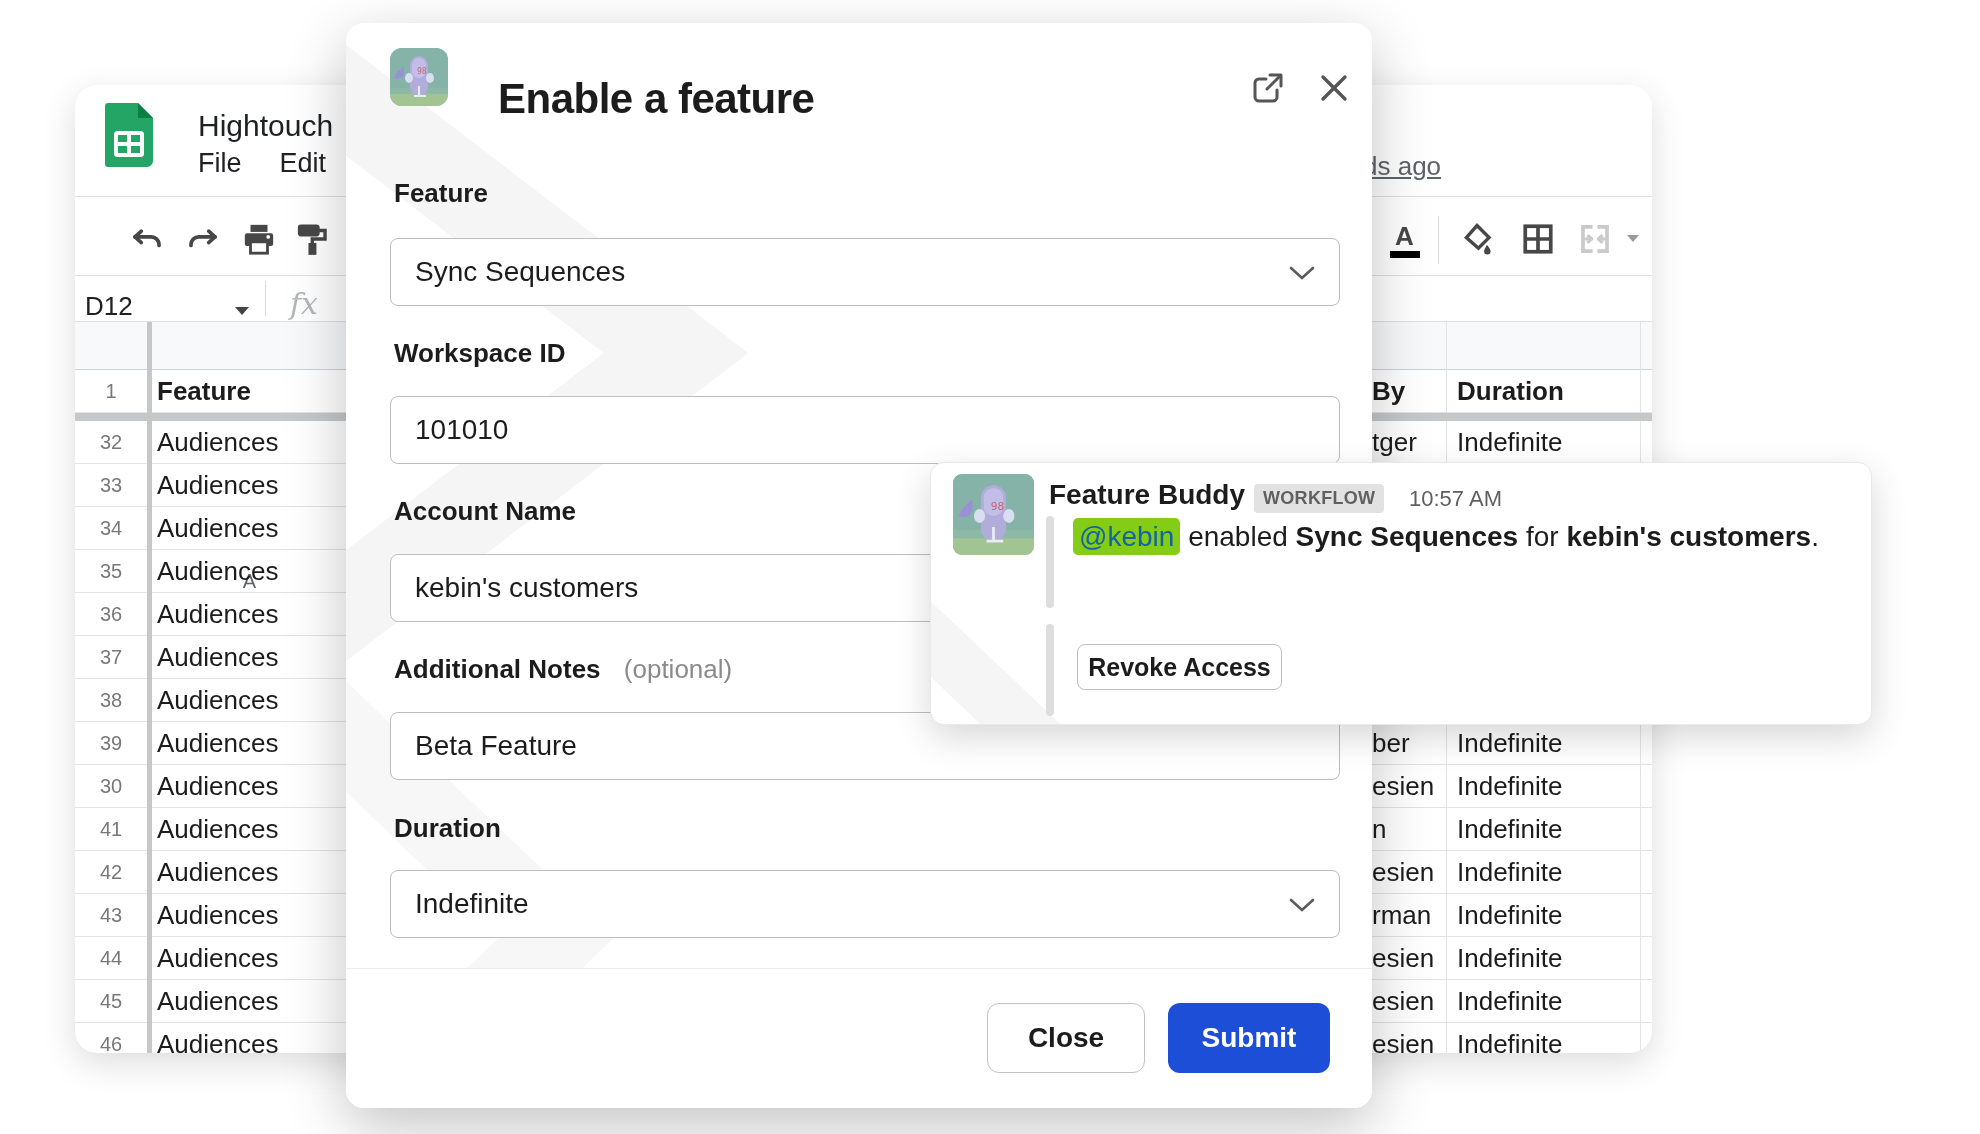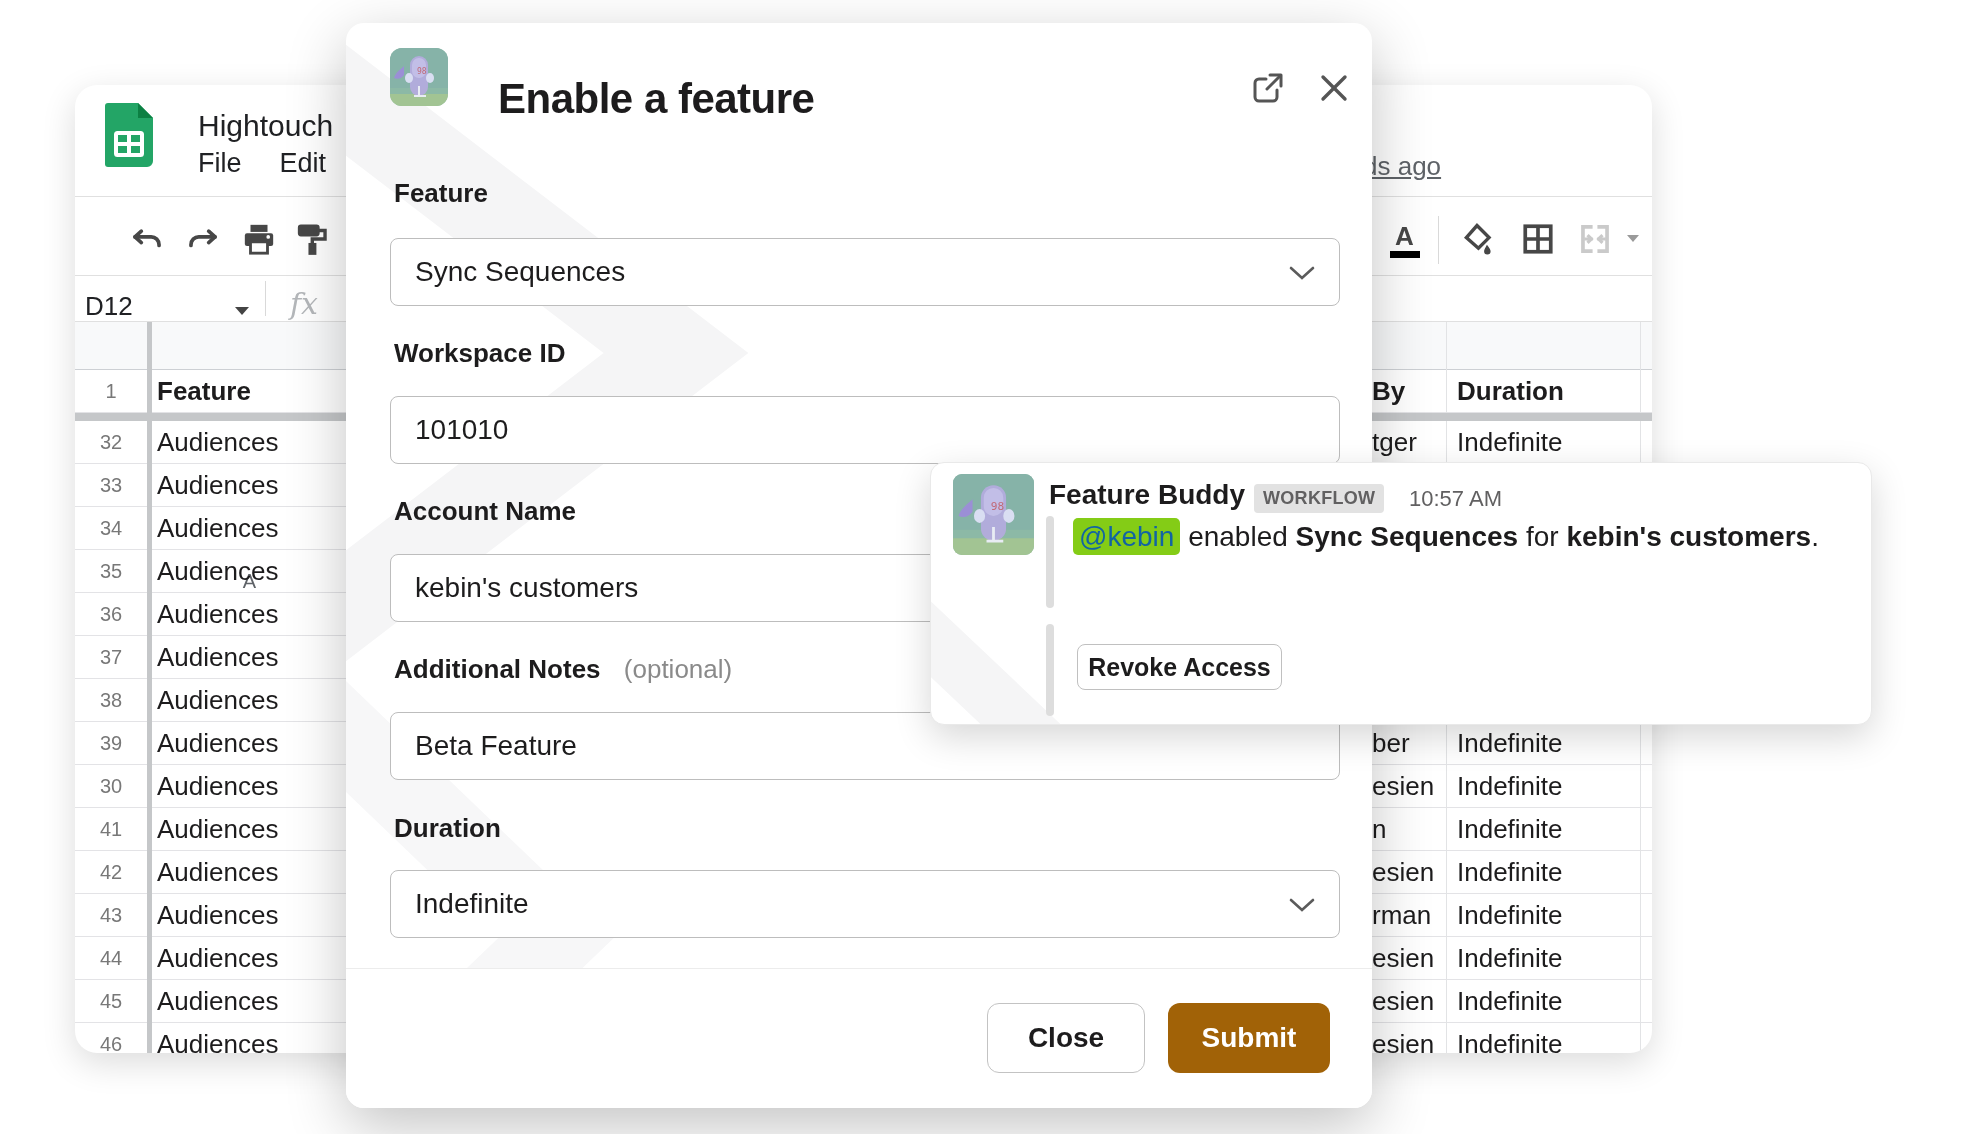--- a/index.html
+++ b/index.html
@@ -346,21 +346,21 @@
     <span>Indefinite</span>
     <span class="chev">
       <svg width="26" height="16" viewBox="0 0 26 16" fill="none" stroke="#5b5b5b" stroke-width="2.6" stroke-linecap="round">
           <polyline points="2,3 13,13 24,3"></polyline>
         </svg>
     </span>
   </div>
 
   <div class="abs footer">
     <div class="abs btn btn-close">Close</div>
-    <div class="abs btn btn-submit" id="submitBtn" style="background: #a16207;">Submit</div>
+    <div class="abs btn btn-submit" id="submitBtn" style="background: #1d4ed8;">Submit</div>
   </div>
 </div>
 
 <div class="abs slack">
   <svg class="abs wmark" style="left:0;top:0;" width="940" height="261">
     <polyline points="-70,110 120,290 -70,470" fill="none" stroke="#f5f5f6" stroke-width="55"></polyline>
   </svg>
   <div class="abs avatar">
     <svg width="81" height="81" viewBox="0 0 58 58">
       <rect width="58" height="58" fill="#8cb9a6"></rect>

